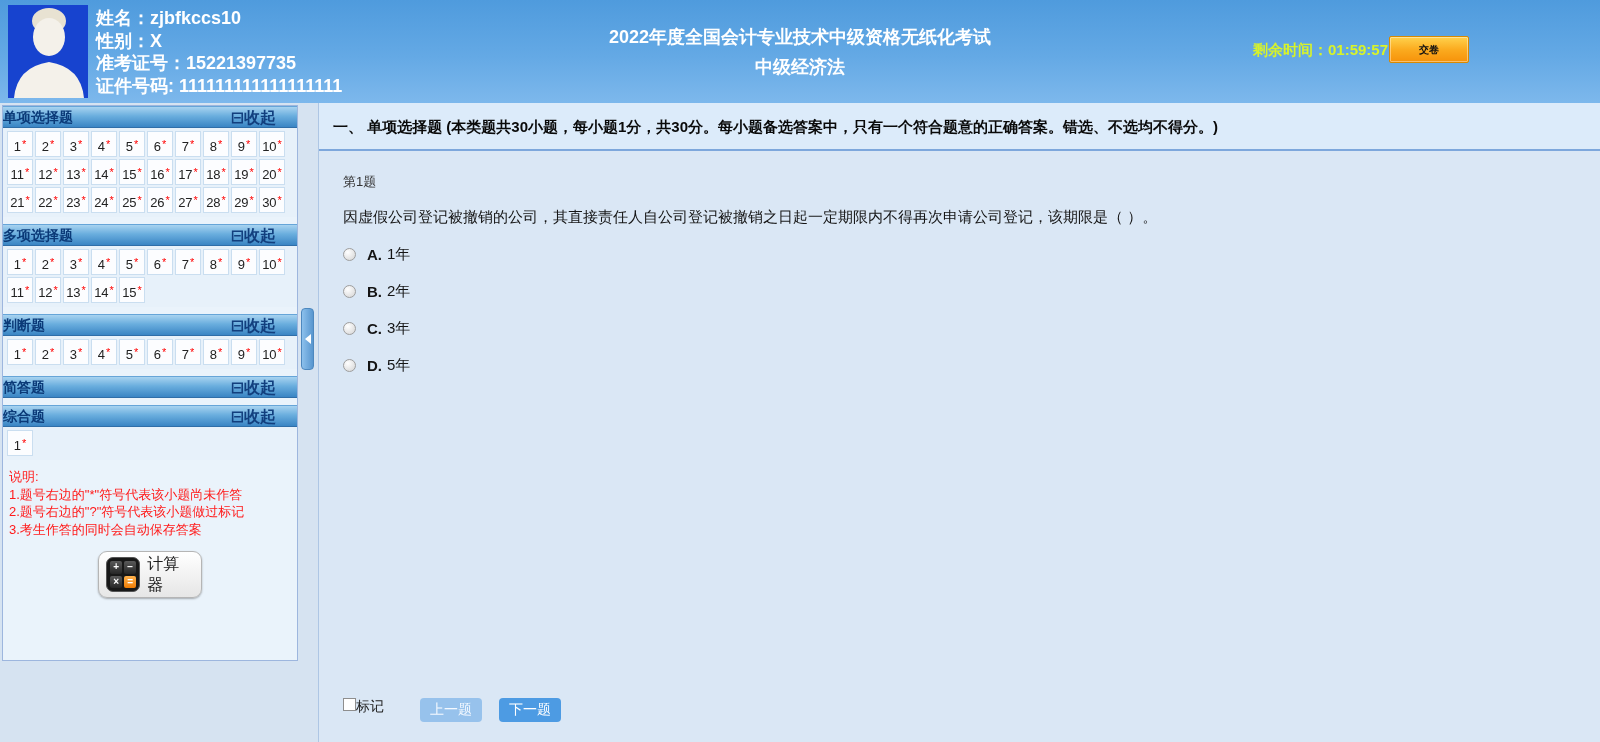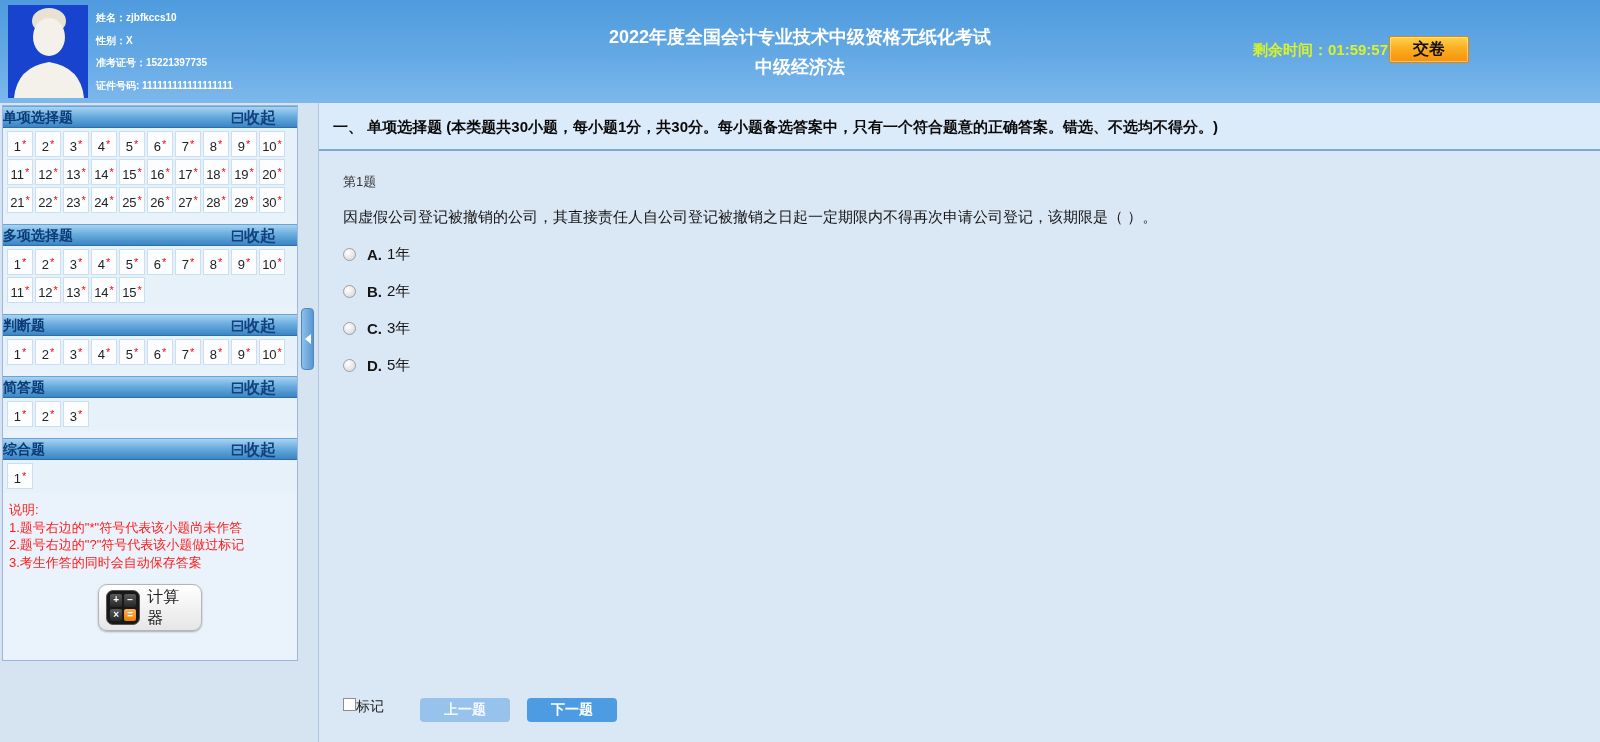--- a/index.html
+++ b/index.html
@@ -4,30 +4,30 @@
 <style>
   * { margin:0; padding:0; box-sizing:border-box; }
   html,body { width:1600px; height:742px; overflow:hidden; }
   body { font-family:"Liberation Sans","DejaVu Sans",sans-serif; background:#d6e3f1; position:relative; }
 
   
   .hdr { position:absolute; left:0; top:0; width:1600px; height:103px;
          background:linear-gradient(180deg,#4f9bdd 0%,#64a9e5 55%,#7db8ec 100%); }
   .photo { position:absolute; left:8px; top:5px; width:80px; height:93px; }
   .photo svg { display:block; }
-  .info { position:absolute; left:96px; top:7px; color:#fff; font-weight:bold; font-size:10px; }
+  .info { position:absolute; left:96px; top:7px; color:#fff; font-weight:bold; font-size:18px; }
   .info-line { height:22.5px; line-height:22.5px; white-space:nowrap; }
   .exam-title { position:absolute; left:300px; right:300px; top:22px; text-align:center;
                 color:#fff; font-weight:bold; font-size:18px; line-height:30px; }
   .timer { position:absolute; right:212px; top:41px; color:#d8f329; font-weight:bold; font-size:15px; white-space:nowrap; }
   .submit-btn { position:absolute; right:131px; top:36px; width:80px; height:27px;
                 background:linear-gradient(180deg,#ffd24d 0%,#fbab1f 50%,#f6920a 100%);
                 border:1px solid #d98a00; border-radius:2px;
                 box-shadow:inset 0 0 0 1px rgba(255,255,255,.4);
-                font-size:16px; font-weight:bold; color:#111; cursor:pointer; }
+                font-size:10px; font-weight:bold; color:#111; cursor:pointer; }
 
   
   .sidebar { position:absolute; left:2px; top:105px; width:296px; height:556px;
              background:#eaf3fb; border:1px solid #9db6de; overflow:hidden; }
   .panel { margin-bottom:7px; }
   .panel-h { position:relative; height:22px;
              background:linear-gradient(180deg,#a8d3f0 0%,#6aaede 45%,#3a85c4 100%);
              border-top:1px solid #66a5d8; border-bottom:1px solid #2f6ea8; }
   .panel-title { display:block; text-align:left; line-height:21px;
                  color:#0b3a78; font-weight:bold; font-size:14px; }
@@ -71,22 +71,22 @@
   .option { margin:18px 0 0 24px; display:flex; align-items:center; font-size:15px;
             color:#141414; cursor:pointer; width:max-content; }
   .radio { width:13px; height:13px; border-radius:50%; border:1px solid #9e9e9e;
            background:radial-gradient(circle at 35% 30%,#ffffff 0%,#d8d8d8 90%);
            margin-right:11px; flex:none; }
   .opt-letter { font-weight:bold; margin-right:5px; }
   .bottombar { position:absolute; left:24px; bottom:20px; display:flex; align-items:flex-start; }
   .cb { width:13px; height:13px; border:1px solid #8e8e8e; background:#fff;
         display:inline-block; vertical-align:-2px; }
   .mark-label { font-size:14px; color:#222; cursor:pointer; }
-  .navbtn { height:24px; padding:0 24px; border:none; border-radius:4px; color:#fff;
-            font-size:14px; cursor:pointer;font-weight:bold; }
+  .navbtn { height:24px; padding:0 10px; border:none; border-radius:4px; color:#fff;
+            font-size:14px; cursor:pointer; }
   .navbtn.prev { background:#97c2ec; margin-left:36px; color:#f4f9ff; }
   .navbtn.next { background:#4d9be3; margin-left:17px; }
 </style>
 </head>
 <body>
 
 <div class="hdr">
   <div class="photo">
     <svg width="80" height="93" viewBox="0 0 80 93">
       <rect width="80" height="93" fill="#1743cf"></rect>
@@ -130,21 +130,20 @@
           <span class="panel-title">判断题</span>
           <span class="collapse">⊟收起</span>
         </div>
         <div class="panel-b"><span class="cell">1<sup class="star">*</sup></span><span class="cell">2<sup class="star">*</sup></span><span class="cell">3<sup class="star">*</sup></span><span class="cell">4<sup class="star">*</sup></span><span class="cell">5<sup class="star">*</sup></span><span class="cell">6<sup class="star">*</sup></span><span class="cell">7<sup class="star">*</sup></span><span class="cell">8<sup class="star">*</sup></span><span class="cell">9<sup class="star">*</sup></span><span class="cell">10<sup class="star">*</sup></span></div>
       </div>
       <div class="panel">
         <div class="panel-h">
           <span class="panel-title">简答题</span>
           <span class="collapse">⊟收起</span>
         </div>
-        <div class="panel-b"><span class="cell">1<sup class="star">*</sup></span><span class="cell">2<sup class="star">*</sup></span><span class="cell">3<sup class="star">*</sup></span></div>
       </div>
       <div class="panel">
         <div class="panel-h">
           <span class="panel-title">综合题</span>
           <span class="collapse">⊟收起</span>
         </div>
         <div class="panel-b"><span class="cell">1<sup class="star">*</sup></span></div>
       </div>
     </div>
   <div class="notes">

